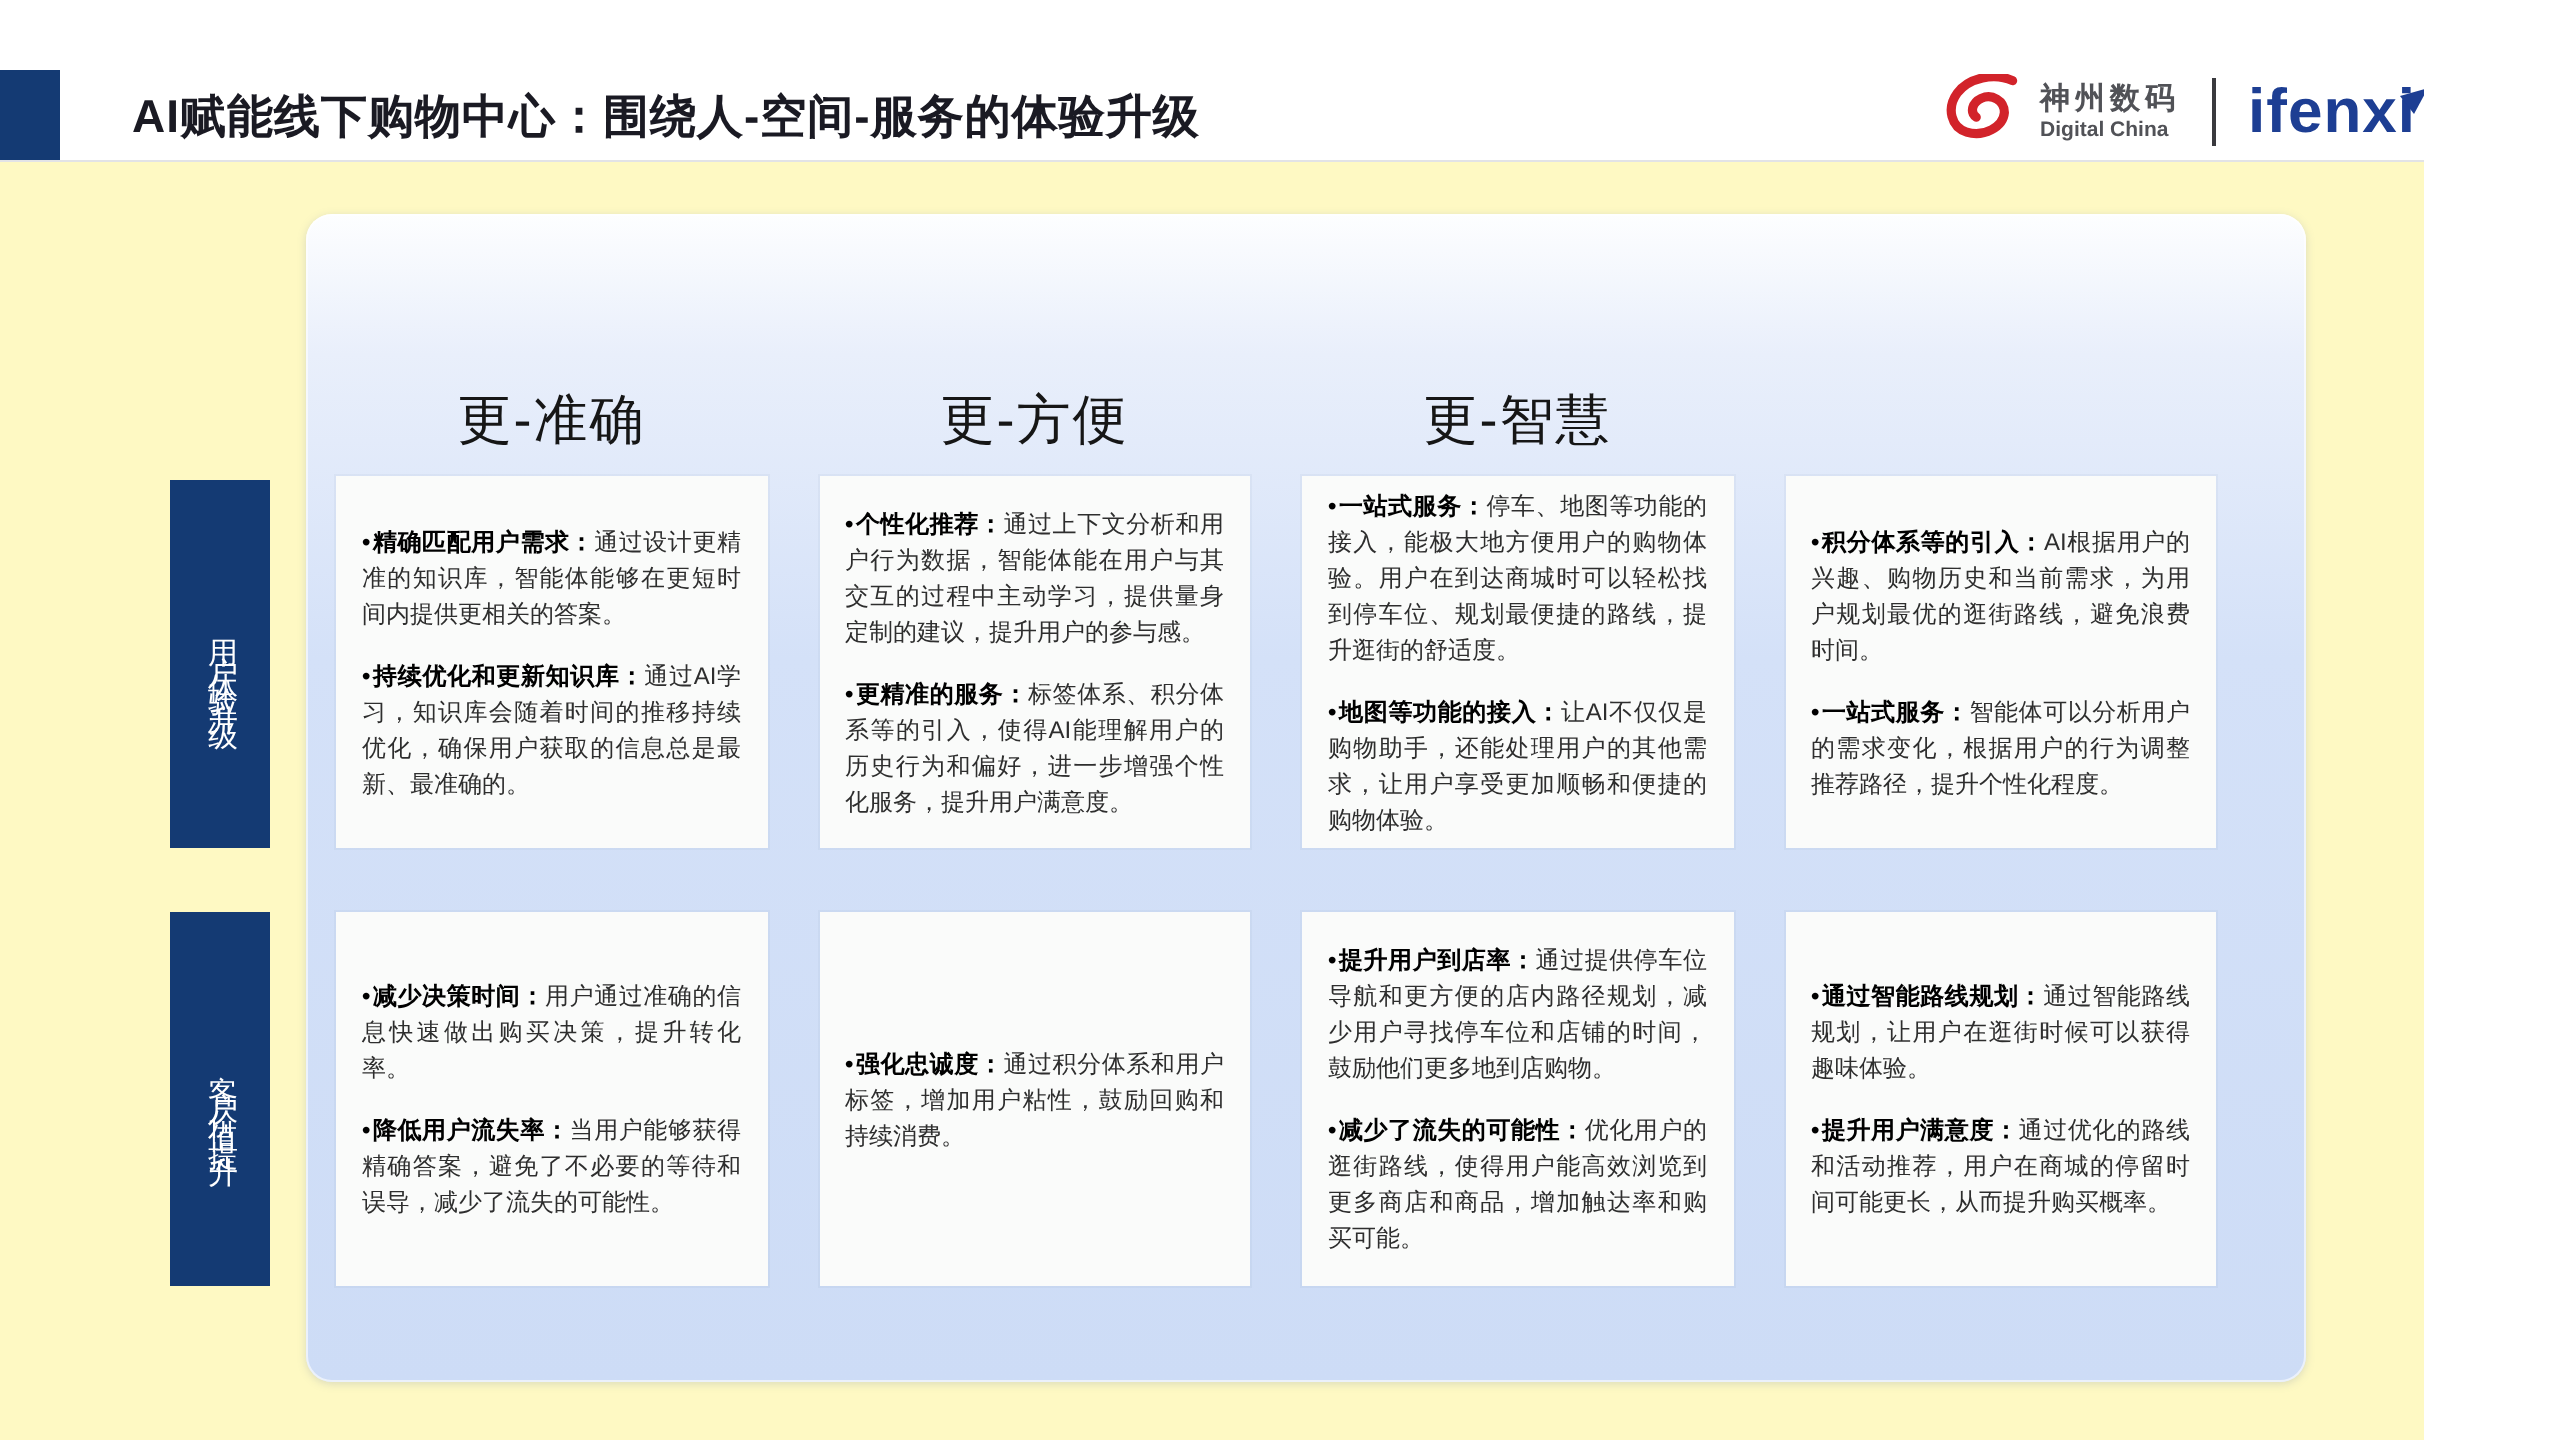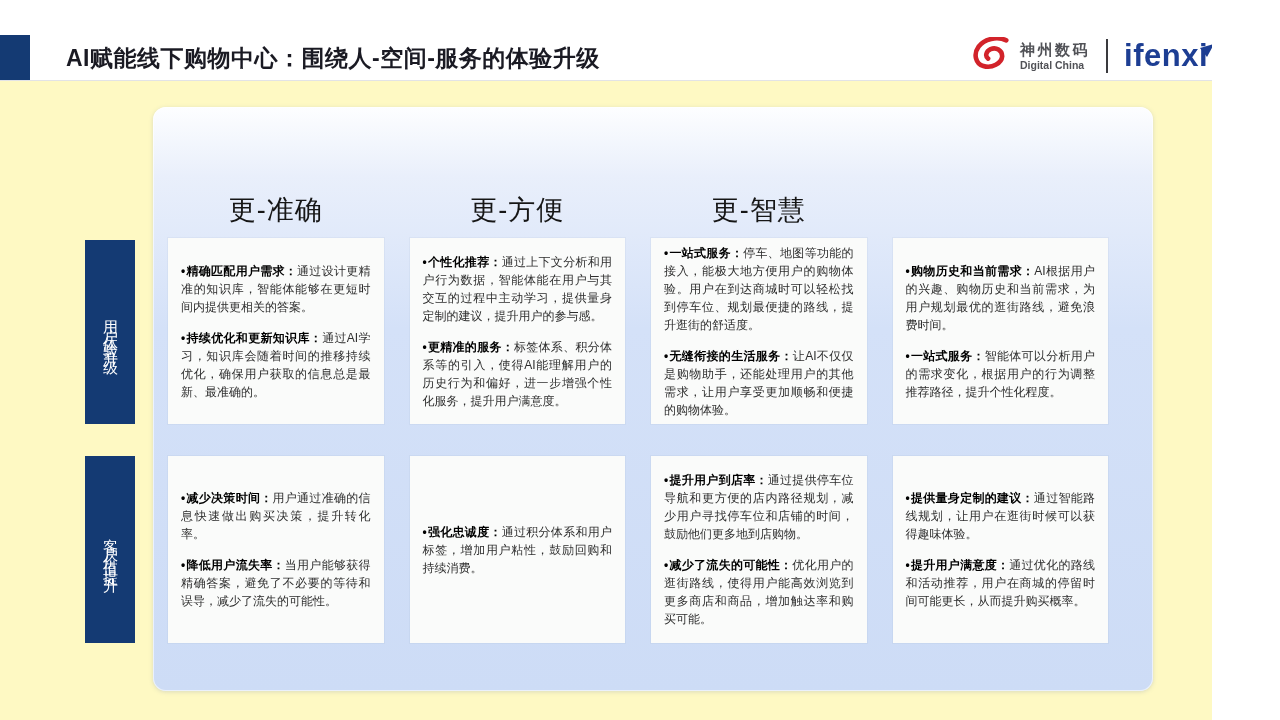--- a/index.html
+++ b/index.html
@@ -107,39 +107,39 @@
     <div class="card">
       <p class="item"><b>精确匹配用户需求：</b><span>通过设计更精准的知识库，智能体能够在更短时间内提供更相关的答案。</span></p>
       <p class="item"><b>持续优化和更新知识库：</b><span>通过AI学习，知识库会随着时间的推移持续优化，确保用户获取的信息总是最新、最准确的。</span></p>
     </div>
     <div class="card">
       <p class="item"><b>个性化推荐：</b><span>通过上下文分析和用户行为数据，智能体能在用户与其交互的过程中主动学习，提供量身定制的建议，提升用户的参与感。</span></p>
       <p class="item"><b>更精准的服务：</b><span>标签体系、积分体系等的引入，使得AI能理解用户的历史行为和偏好，进一步增强个性化服务，提升用户满意度。</span></p>
     </div>
     <div class="card">
       <p class="item"><b>一站式服务：</b><span>停车、地图等功能的接入，能极大地方便用户的购物体验。用户在到达商城时可以轻松找到停车位、规划最便捷的路线，提升逛街的舒适度。</span></p>
-      <p class="item"><b>无缝衔接的生活服务：</b><span>让AI不仅仅是购物助手，还能处理用户的其他需求，让用户享受更加顺畅和便捷的购物体验。</span></p>
+      <p class="item"><b>地图等功能的接入：</b><span>让AI不仅仅是购物助手，还能处理用户的其他需求，让用户享受更加顺畅和便捷的购物体验。</span></p>
     </div>
     <div class="card">
-      <p class="item"><b>购物历史和当前需求：</b><span>AI根据用户的兴趣、购物历史和当前需求，为用户规划最优的逛街路线，避免浪费时间。</span></p>
+      <p class="item"><b>积分体系等的引入：</b><span>AI根据用户的兴趣、购物历史和当前需求，为用户规划最优的逛街路线，避免浪费时间。</span></p>
       <p class="item"><b>一站式服务：</b><span>智能体可以分析用户的需求变化，根据用户的行为调整推荐路径，提升个性化程度。</span></p>
     </div>
   </div>
 
   <div class="grid-row row-1">
     <div class="card">
       <p class="item"><b>减少决策时间：</b><span>用户通过准确的信息快速做出购买决策，提升转化率。</span></p>
       <p class="item"><b>降低用户流失率：</b><span>当用户能够获得精确答案，避免了不必要的等待和误导，减少了流失的可能性。</span></p>
     </div>
     <div class="card">
       <p class="item"><b>强化忠诚度：</b><span>通过积分体系和用户标签，增加用户粘性，鼓励回购和持续消费。</span></p>
     </div>
     <div class="card">
       <p class="item"><b>提升用户到店率：</b><span>通过提供停车位导航和更方便的店内路径规划，减少用户寻找停车位和店铺的时间，鼓励他们更多地到店购物。</span></p>
       <p class="item"><b>减少了流失的可能性：</b><span>优化用户的逛街路线，使得用户能高效浏览到更多商店和商品，增加触达率和购买可能。</span></p>
     </div>
     <div class="card">
-      <p class="item"><b>提供量身定制的建议：</b><span>通过智能路线规划，让用户在逛街时候可以获得趣味体验。</span></p>
+      <p class="item"><b>通过智能路线规划：</b><span>通过智能路线规划，让用户在逛街时候可以获得趣味体验。</span></p>
       <p class="item"><b>提升用户满意度：</b><span>通过优化的路线和活动推荐，用户在商城的停留时间可能更长，从而提升购买概率。</span></p>
     </div>
   </div>
 
 </div>
 
 </body></html>

